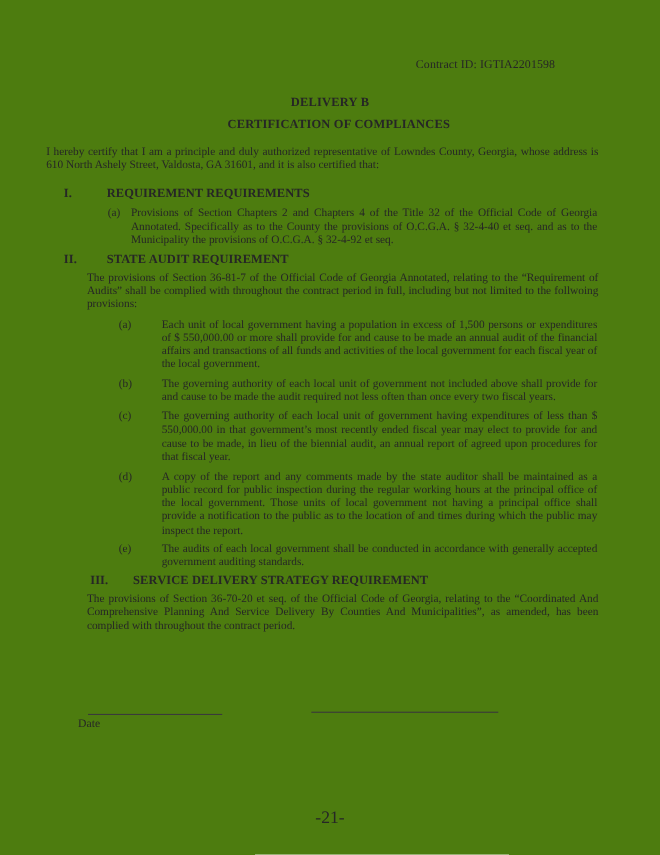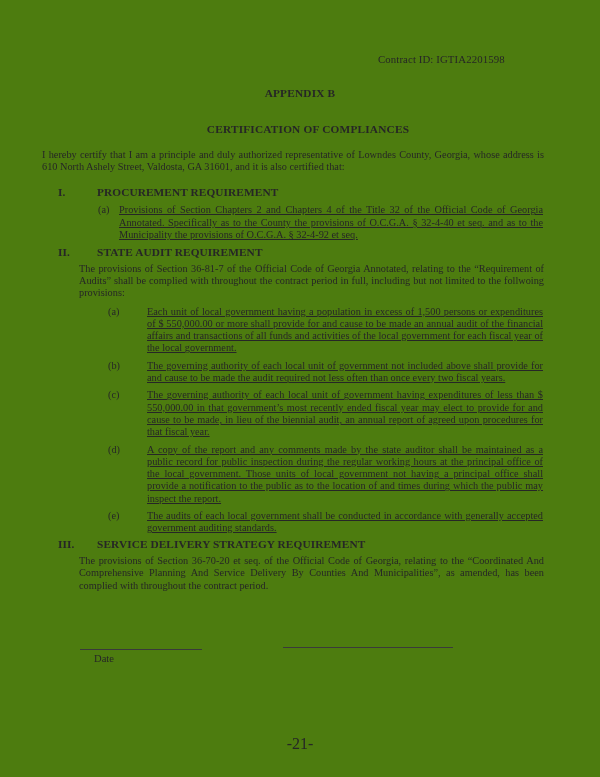--- a/index.html
+++ b/index.html
@@ -24,82 +24,82 @@
     letter-spacing: 0.1px;
     white-space: nowrap;
   }
   .flow { padding-top: 87px; }
   .doc-title {
     text-align: center;
     font-weight: bold;
     font-size: 11.3px;
     letter-spacing: 0.2px;
   }
-  .doc-title.second { margin-top: 24px; padding-left: 16px; }
+  .doc-title.second { margin-top: 8px; padding-left: 16px; }
   .intro {
     margin: 13px 56px 0 42px;
     text-align: justify;
   }
   .sec-head {
     padding-left: 58px;
     font-weight: bold;
     font-size: 11.3px;
     letter-spacing: 0.1px;
   }
   .sec-head.h1 { margin-top: 13px; }
   .sec-head.h2 { margin-top: 5px; }
-  .sec-head.h3 { margin-top: 3px; }
+  .sec-head.h3 { margin-top: 3px; margin-left: 24px; }
   .sec-num { display: inline-block; width: 39px; }
   .sec-para {
     margin: 5px 56px 0 79px;
     text-align: justify;
   }
   .sec-para.p2 { margin-top: 4px; }
   .item {
     display: flex;
     margin-top: 5px;
     margin-right: 57px;
   }
   .item.first { margin-top: 6px; }
   .item.s1 { margin-left: 98px; }
   .item.s1 .item-label { width: 21px; flex-shrink: 0; }
   .item.s2 { margin-left: 108px; }
   .item.s2 .item-label { width: 39px; flex-shrink: 0; }
-  .item-text { flex: 1; text-align: justify; text-decoration: underline; }
+  .item-text { flex: 1; text-align: justify; }
   .sig-block { position: absolute; left: 0; top: 647px; width: 600px; height: 22px; }
   .sig-line {
     position: absolute; top: 2px;
     border-top: 1px solid #3a3a3a;
   }
   .sig-line.date-line { left: 80px; width: 122px; }
   .sig-line.signature-line { left: 283px; width: 170px; top: 0; }
   .sig-label { position: absolute; top: 6px; font-size: 10.6px; }
-  .sig-label.date-label { left: 94px; }
+  .sig-label.date-label { left: 71px; }
   .sig-label.signature-label { left: 283px; width: 170px; text-align: center; top: 5px; }
   .page-num {
     position: absolute; left: 0; top: 738px;
     width: 600px; text-align: center;
     font-size: 16px;
   }
 </style>
 </head>
 <body>
 
 <div class="page">
 
   <div class="contract-id">Contract ID:  IGTIA2201598</div>
 
   <div class="flow">
-    <div class="doc-title">APPENDIX B</div>
+    <div class="doc-title">DELIVERY B</div>
     <div class="doc-title second">CERTIFICATION OF COMPLIANCES</div>
 
     <p class="intro">I hereby certify that I am a principle and duly authorized representative of Lowndes County, Georgia, whose address is 610 North Ashely Street, Valdosta, GA  31601, and it is also certified that:</p>
 
     <div class="sec-head h1">
-      <span class="sec-num">I.</span><span class="sec-title">PROCUREMENT REQUIREMENT</span>
+      <span class="sec-num">I.</span><span class="sec-title">REQUIREMENT REQUIREMENTS</span>
     </div>
     <div class="item s1 first">
       <span class="item-label">(a)</span>
       <span class="item-text">Provisions of Section Chapters 2 and Chapters 4 of the Title 32 of the Official Code of Georgia Annotated.  Specifically as to the County the provisions of O.C.G.A. § 32-4-40 et seq. and as to the Municipality the provisions of O.C.G.A. § 32-4-92 et seq.</span>
     </div>
 
     <div class="sec-head h2">
       <span class="sec-num">II.</span><span class="sec-title">STATE AUDIT REQUIREMENT</span>
     </div>
     <p class="sec-para p2">The provisions of Section 36-81-7 of the Official Code of Georgia Annotated, relating to the “Requirement of Audits” shall be complied with throughout the contract period in full, including but not limited to the follwoing provisions:</p>

